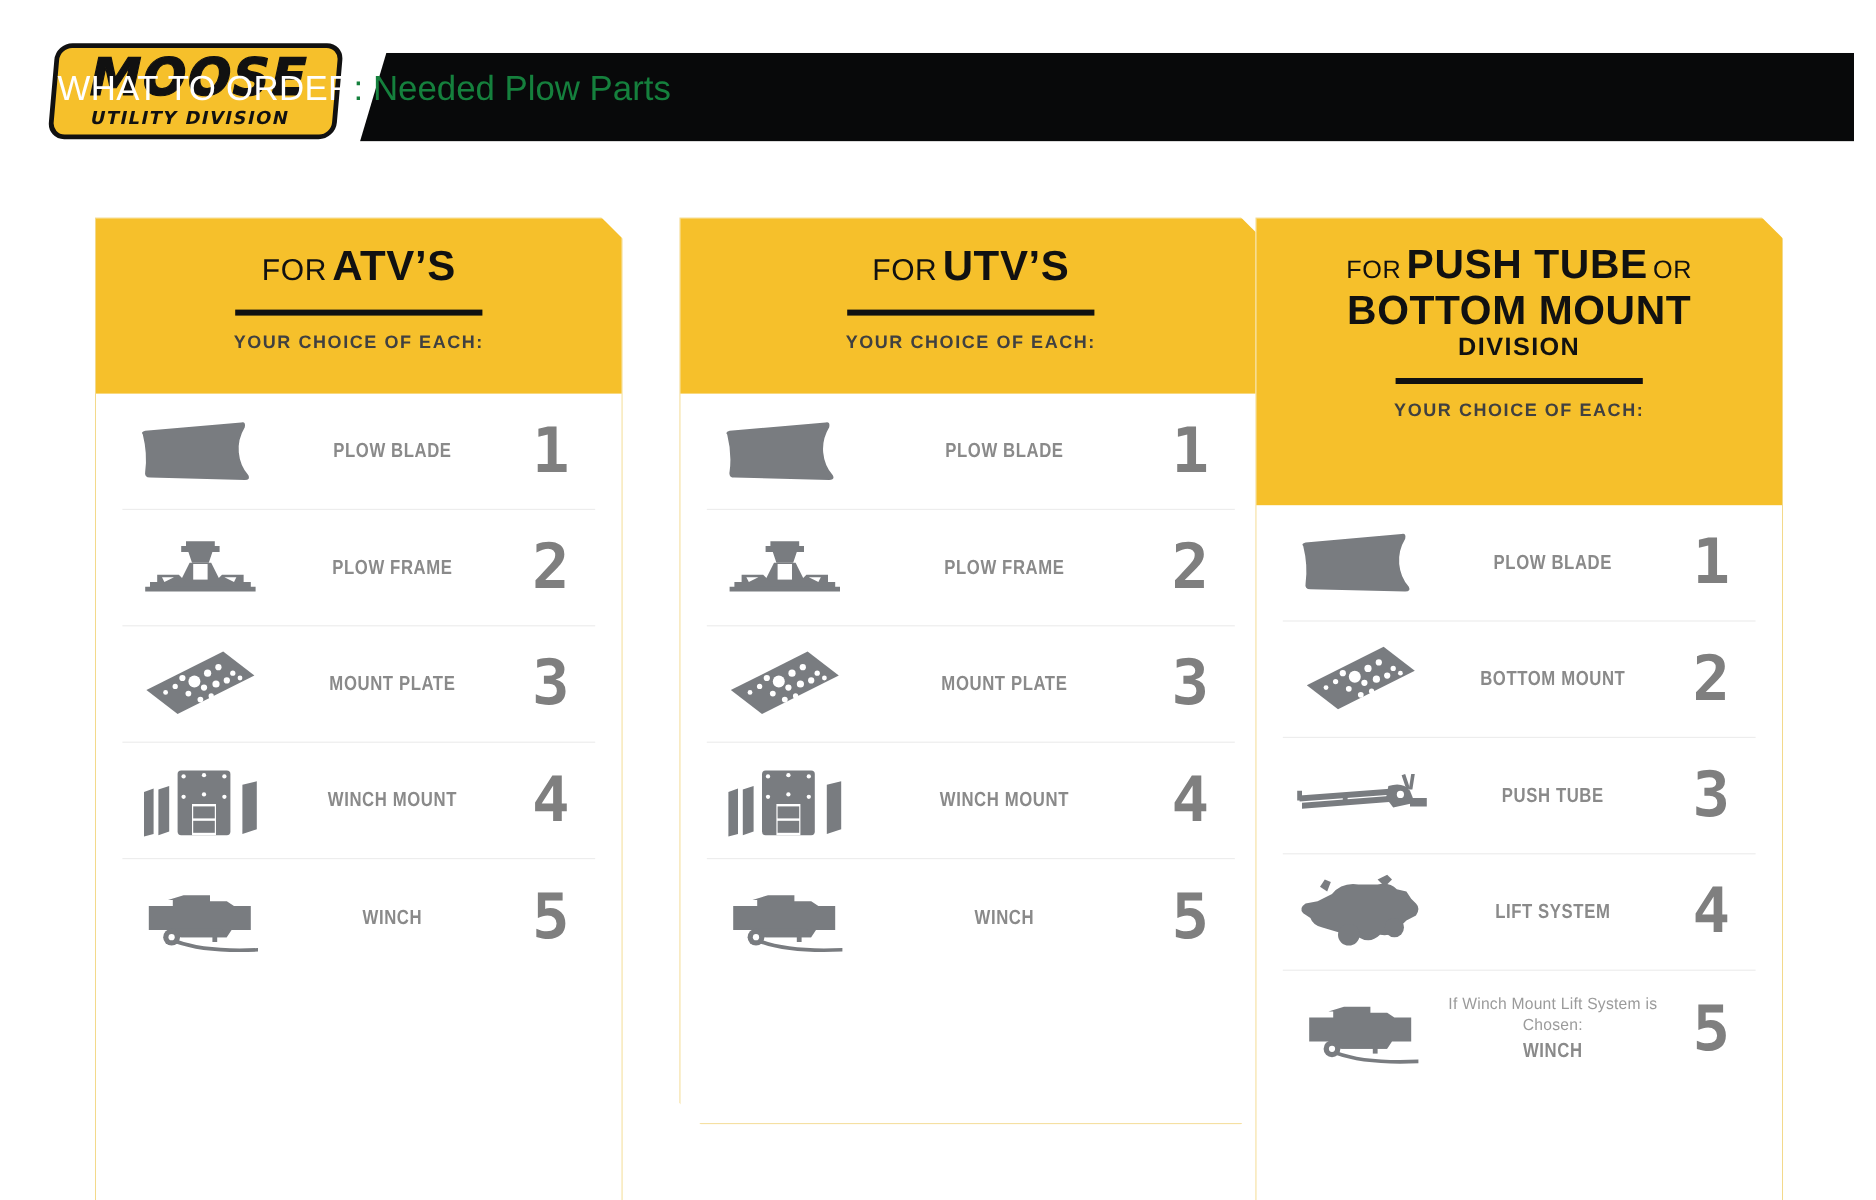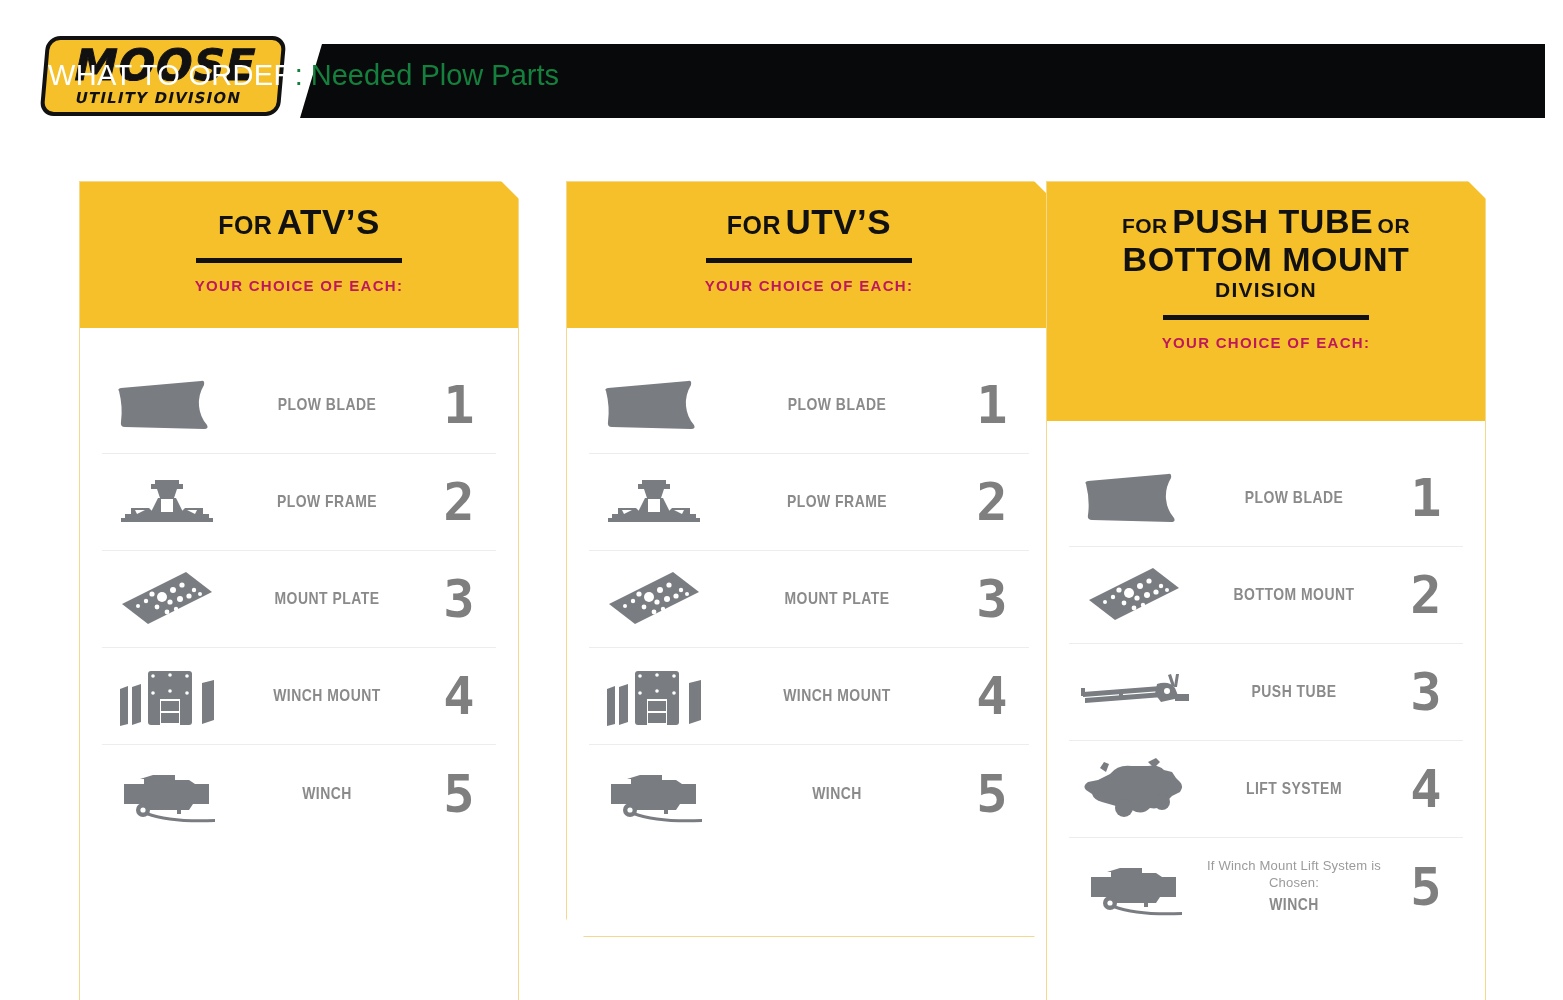--- a/index.html
+++ b/index.html
@@ -122,21 +122,21 @@
   #card-pt  .card-head { height: 239px; }
 
   .title-line {
     color: #111111;
     font-family: "Liberation Sans", sans-serif;
     line-height: 1.05;
     white-space: nowrap;
   }
   .t-small {
     font-size: 25px;
-    font-weight: bold;
+    font-weight: normal;
     letter-spacing: 0.5px;
   }
   .t-big {
     font-size: 35px;
     font-weight: bold;
     letter-spacing: 0.5px;
   }
   .t-mid {
     font-size: 21px;
     font-weight: bold;
@@ -151,26 +151,26 @@
     height: 5px;
     background: #111111;
     margin: 17px auto 0;
   }
   #card-pt .head-rule { margin-top: 14px; }
 
   .head-sub {
     font-size: 15px;
     font-weight: bold;
     letter-spacing: 1.3px;
-    color: #be185d;
+    color: #404040;
     margin-top: 14px;
   }
 
   
-  .rows { padding: 0 22px; margin-top: 29px; }
+  .rows { padding: 0 22px; }
   .row {
     display: flex;
     align-items: center;
     height: 97px;
     border-bottom: 1px solid #EDEDED;
   }
   .row:last-child { border-bottom: none; }
 
   .row-icon {
     width: 130px;

